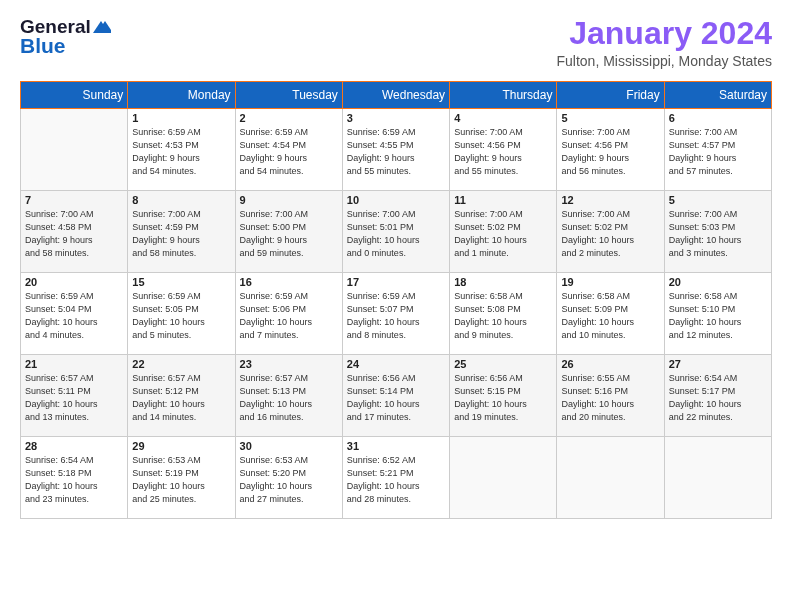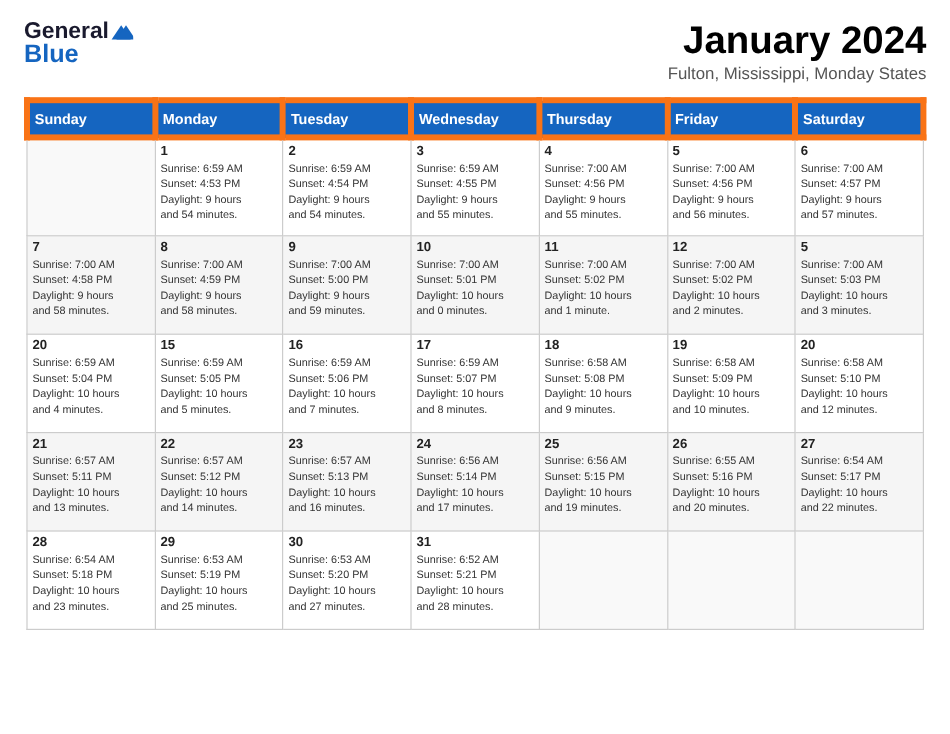--- a/index.html
+++ b/index.html
@@ -24,41 +24,41 @@
       display: flex;
       flex-direction: column;
       align-items: flex-start;
     }
     .title-block {
       text-align: right;
     }
     .calendar-title {
       font-size: 32px;
       font-weight: bold;
-      color: #000000;
+      color: #8b5cf6;
       line-height: 1.1;
     }
     .calendar-subtitle {
       font-size: 14px;
       color: #555;
       margin-top: 2px;
     }
     table {
       width: 100%;
       border-collapse: collapse;
       table-layout: fixed;
     }
     th {
       background-color: #1565c0;
       color: #fff;
       font-size: 12px;
-      font-weight: bold;
+      font-weight: normal;
       padding: 6px 4px;
-      text-align: left;
-      border: 5px solid #f97316;
+      text-align: right;
+      border: 1px solid #f97316;
     }
     td {
       border: 1px solid #ccc;
       vertical-align: top;
       padding: 3px 4px;
       font-size: 9.5px;
       color: #333;
       height: 82px;
     }
     .day-num {

